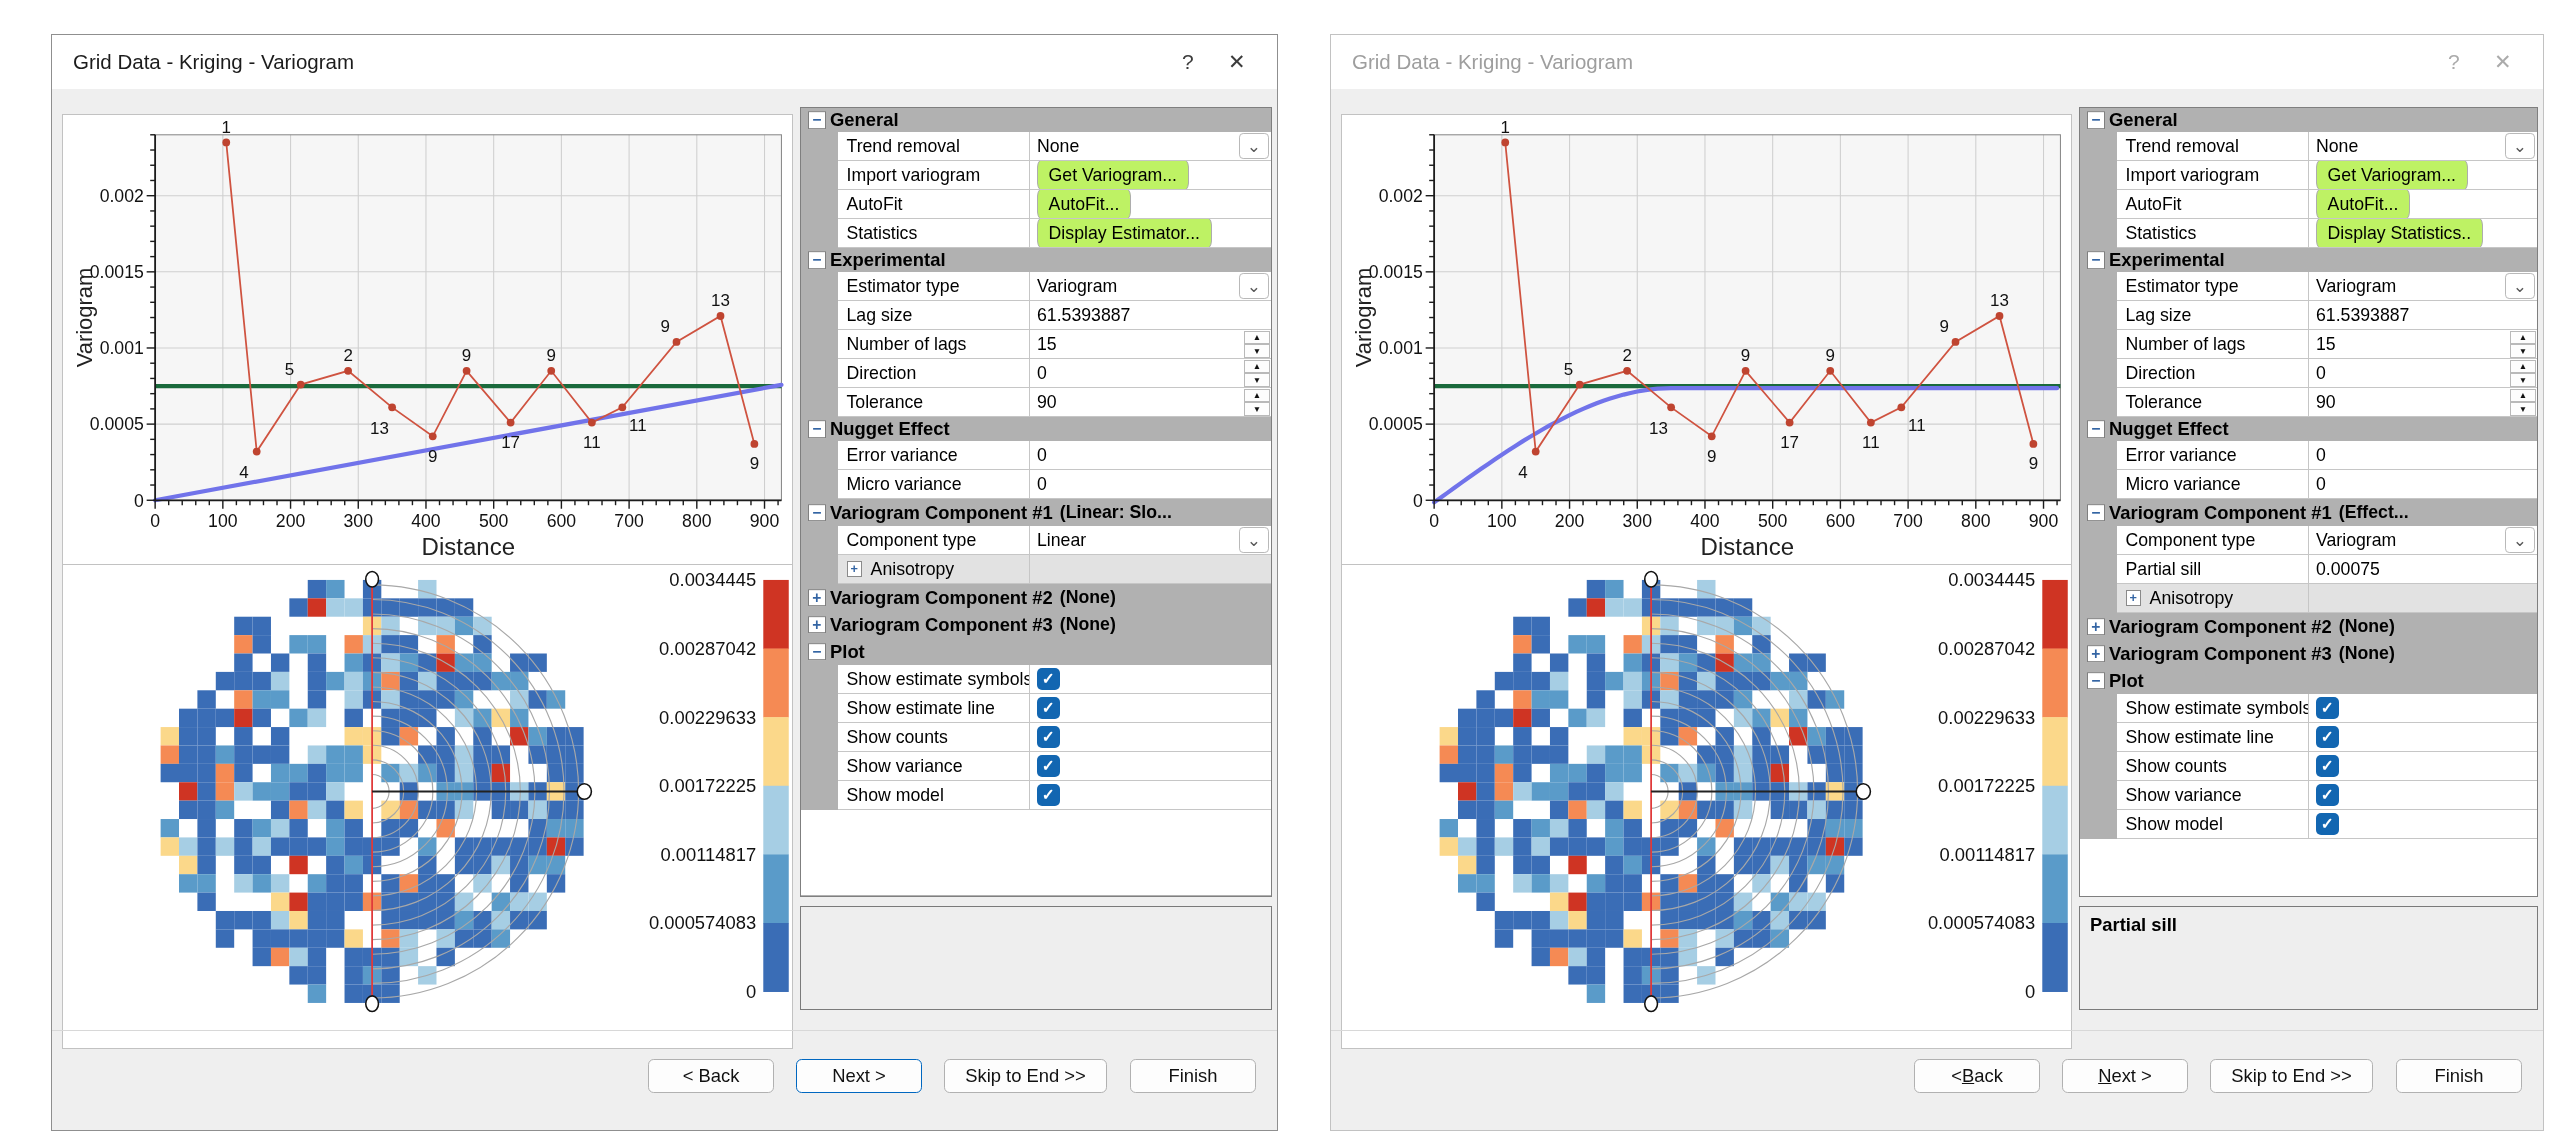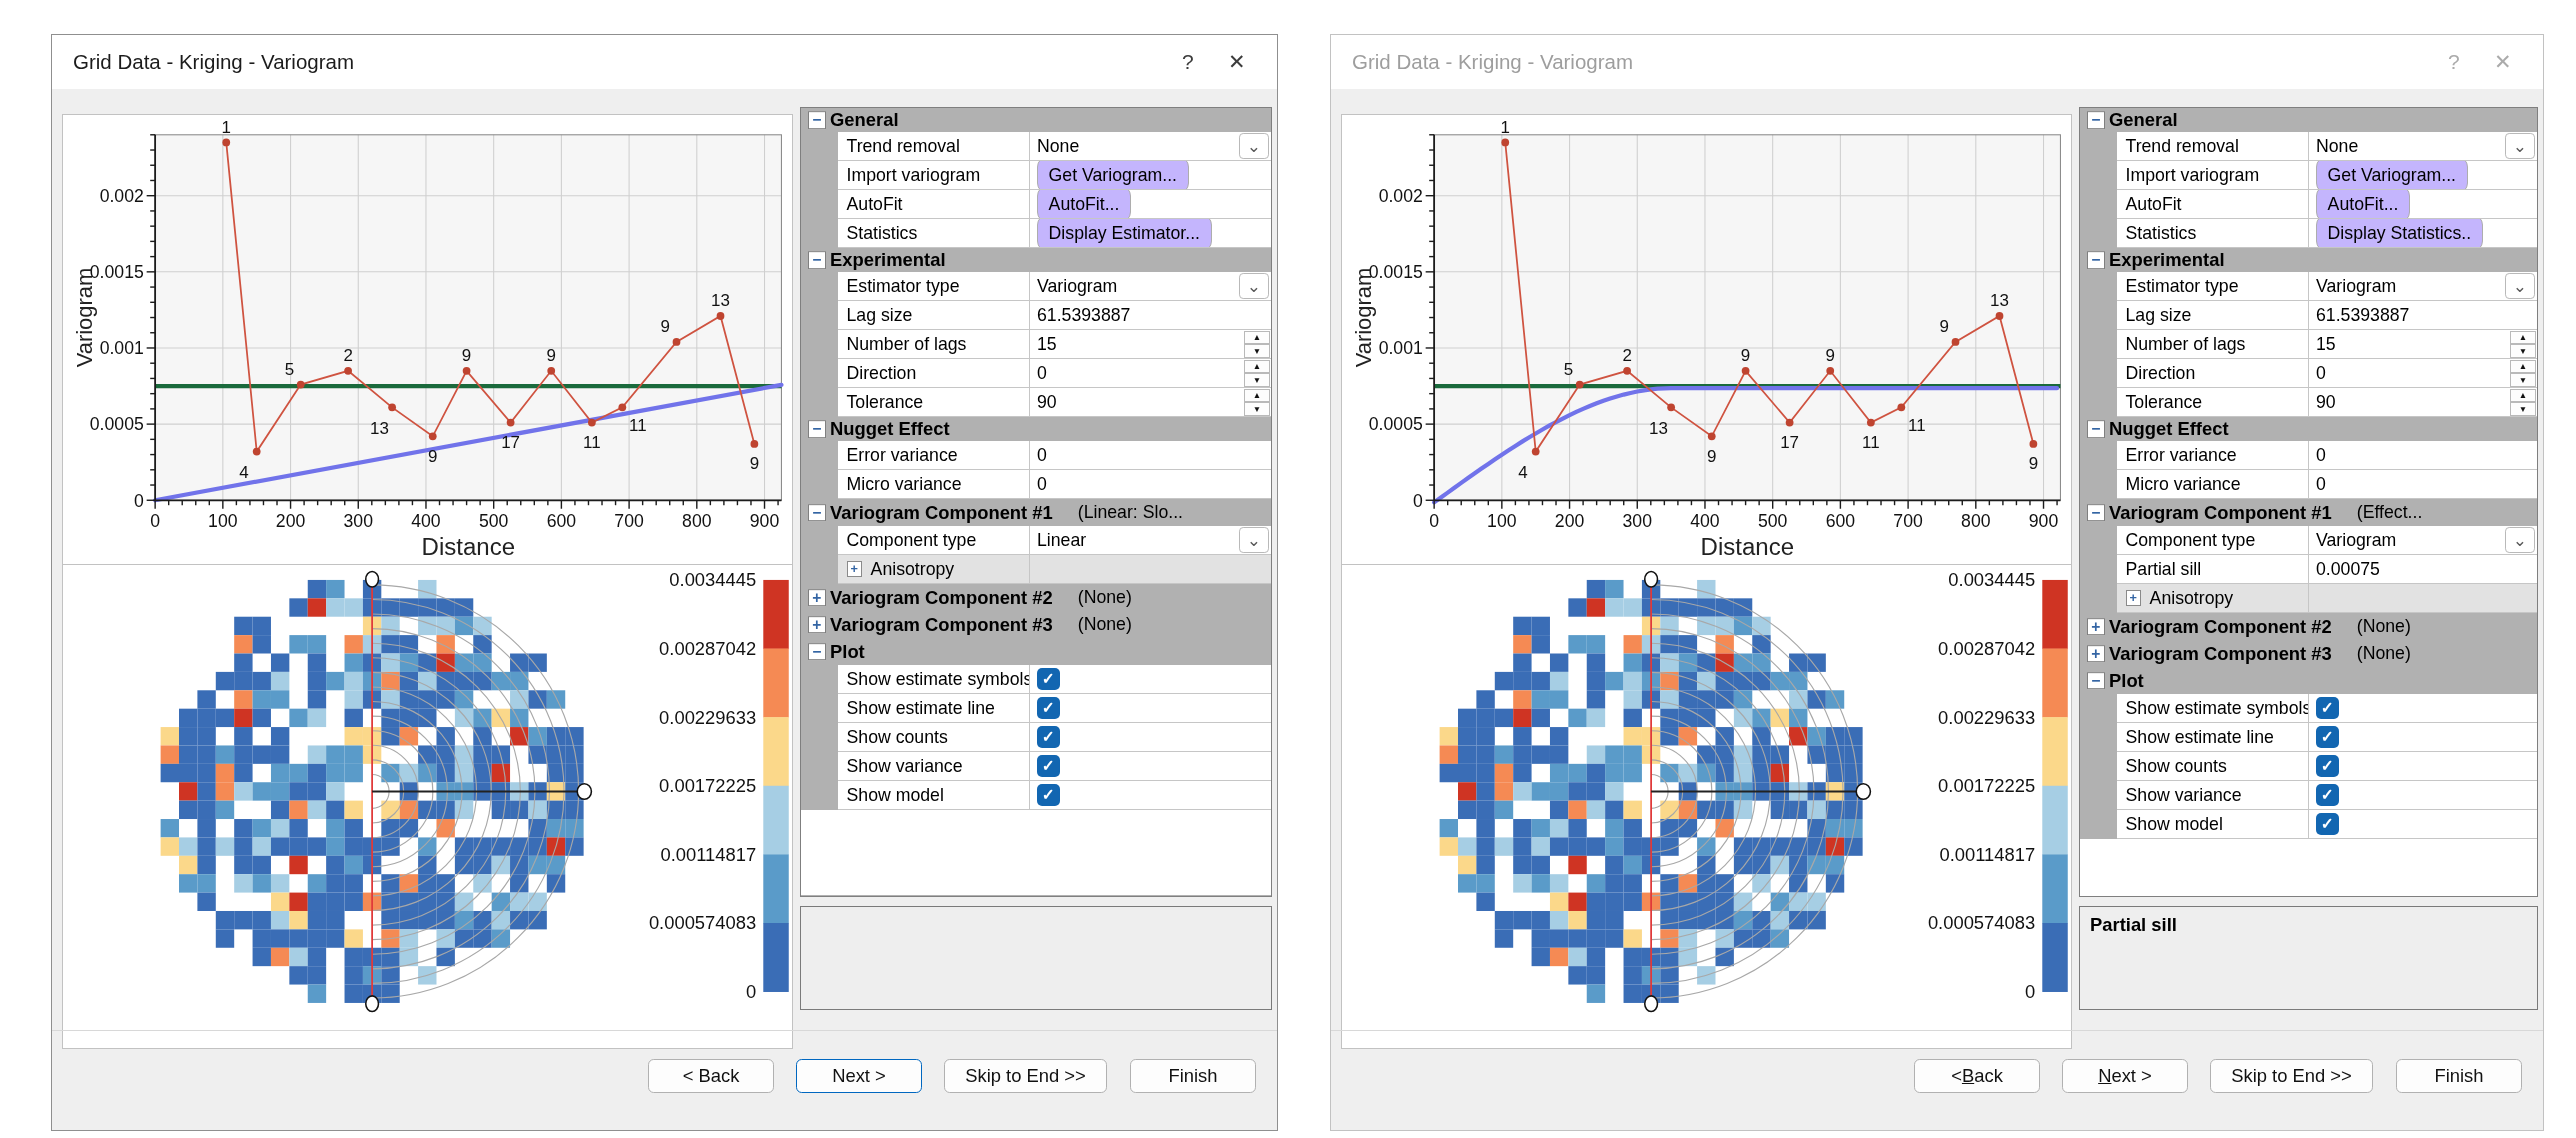--- a/index.html
+++ b/index.html
@@ -4,42 +4,42 @@
 <style>
   html,body{margin:0;padding:0;background:#ffffff;font-family:"Liberation Sans",sans-serif;}
   #stage{position:relative;width:2576px;height:1138px;background:#ffffff;overflow:hidden;}
   .dialog{position:absolute;background:#efefef;box-sizing:border-box;}
   .titlebar{position:absolute;left:0;top:0;right:0;height:54px;background:#ffffff;display:flex;align-items:center;}
   .title{margin-left:21px;font-size:20.5px;}
   .tbtn{width:49px;height:40px;display:flex;align-items:center;justify-content:center;font-size:21px;cursor:default;}
   .panel{position:absolute;background:#ffffff;border:0.7px solid #c2c2c2;box-sizing:border-box;}
   .pgrid{position:absolute;background:#b1b1b1;border:0.7px solid #7f7f7f;box-sizing:border-box;overflow:hidden;}
   .sechdr{position:relative;display:flex;align-items:center;font-weight:bold;font-size:18.4px;color:#000;}
-  .sechdr .suffix{font-weight:normal;margin-left:25px;font-size:17.7px;white-space:nowrap;}
+  .sechdr .suffix{font-weight:bold;margin-left:7px;font-size:17.7px;white-space:nowrap;}
   .expbox{position:absolute;left:7px;top:50%;transform:translateY(-50%);width:17.7px;height:17.7px;background:#fff;
           border:1.1px solid #7f7f7f;box-sizing:border-box;display:flex;align-items:center;justify-content:center;
           font-size:15.6px;line-height:1;color:#3465a4;font-weight:bold;}
   .sechdr .lbl{margin-left:29px;white-space:nowrap;}
   .prow{display:flex;height:29px;background:#fff;border-bottom:0.7px solid #c6c6c6;box-sizing:border-box;margin-left:37px;}
   .prow .lcell{width:192px;min-width:192px;border-right:0.7px solid #c6c6c6;box-sizing:border-box;display:flex;
                align-items:center;padding-left:8.5px;font-size:17.7px;white-space:nowrap;overflow:hidden;}
   .prow .vcell{flex:1;display:flex;align-items:center;padding-left:7px;font-size:17.7px;position:relative;
                white-space:nowrap;overflow:hidden;}
   .subrow{background:#e2e2e2;}
   .subrow .lcell,.subrow .vcell{background:#e2e2e2;}
   .minibox{position:relative;left:0;width:15.6px;height:15.6px;min-width:15.6px;background:#fff;border:1.1px solid #8a8a8a;
            box-sizing:border-box;display:flex;align-items:center;justify-content:center;font-size:12.7px;color:#3465a4;
            font-weight:bold;margin-right:8.5px;}
   .combobtn{position:absolute;right:2.1px;top:1.4px;width:30px;height:25.4px;border:1.1px solid #b9b9b9;border-radius:4.2px;
             background:#fff;box-sizing:border-box;display:flex;align-items:center;justify-content:center;
             color:#5a5a5a;font-size:17px;}
   .spinner{position:absolute;right:1.4px;top:0.7px;width:25.4px;height:27px;display:flex;flex-direction:column;}
   .spinner div{flex:1;border:0.7px solid #b9b9b9;background:#fdfdfd;display:flex;align-items:center;justify-content:center;
                font-size:8.5px;color:#111;box-sizing:border-box;}
-  .vbtn{height:38px;border:1.1px solid #adadad;border-radius:11px;background:#c4b5fd;display:flex;align-items:center;
+  .vbtn{height:38px;border:1.1px solid #adadad;border-radius:11px;background:#bef264;display:flex;align-items:center;
         padding:0 10.6px;font-size:17.7px;white-space:nowrap;box-sizing:border-box;max-width:100%;overflow:hidden;}
   .chk{width:22.6px;height:22.6px;background:#1266b1;border-radius:5px;display:flex;align-items:center;justify-content:center;
        color:#fff;font-size:15.6px;font-weight:bold;}
   .helpbox{position:absolute;background:#eeeeee;border:1.4px solid #7a7a7a;box-sizing:border-box;padding:5.7px 10px;
            font-size:17.7px;line-height:1.28;overflow:hidden;}
   .helpbox .htitle{font-weight:bold;font-size:18.4px;margin-bottom:2.8px;}
   .sep{position:absolute;height:1.4px;background:#d8d8d8;left:0;right:0;}
   .wbtn{position:absolute;height:34px;background:#fdfdfd;border:1.1px solid #b1b1b1;border-radius:5.7px;box-sizing:border-box;
         display:flex;align-items:center;justify-content:center;font-size:18.4px;color:#111;}
   .wbtn.focused{border:1.8px solid #0067c0;}

